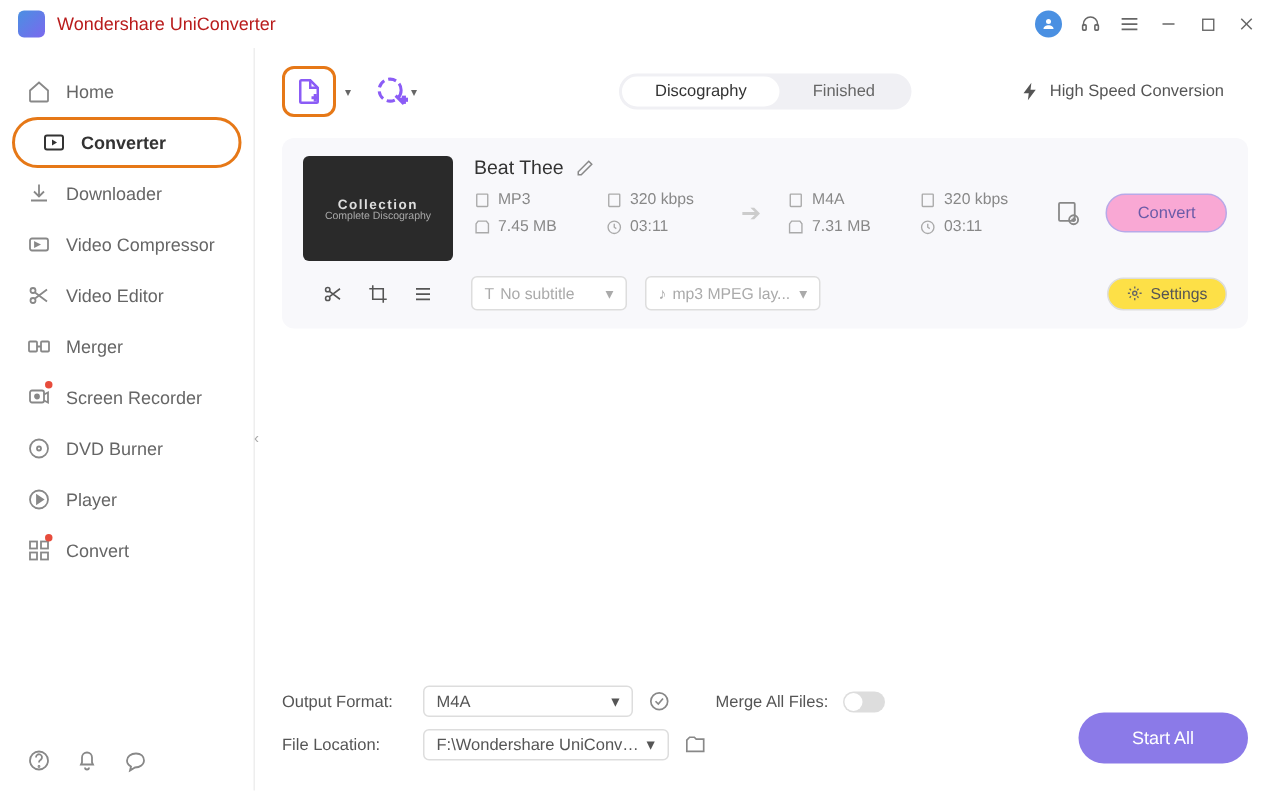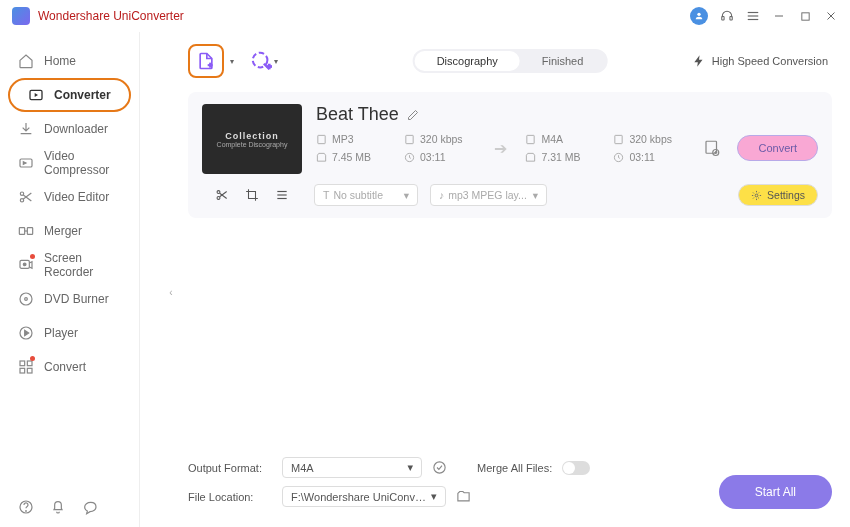--- a/index.html
+++ b/index.html
@@ -3,46 +3,46 @@
 <meta charset="utf-8">
 <style>
 * { margin:0; padding:0; box-sizing:border-box; font-family:-apple-system,BlinkMacSystemFont,'Segoe UI',sans-serif; }
 body { width:850px; height:527px; background:#fff; overflow:hidden; color:#333; font-size:12px; }
 .titlebar { height:32px; display:flex; align-items:center; padding:0 12px; }
 .logo { width:18px; height:18px; background:linear-gradient(135deg,#4a90e2,#7b68ee); border-radius:4px; margin-right:8px; }
 .app-title { font-size:12px; font-weight:500; color:#b91c1c; flex:1; }
 .titlebar-right { display:flex; align-items:center; gap:12px; }
 .avatar { width:18px; height:18px; background:#4a90e2; border-radius:50%; display:flex; align-items:center; justify-content:center; color:#fff; font-size:10px; }
 .win-btn { width:14px; height:14px; display:flex; align-items:center; justify-content:center; color:#666; cursor:pointer; }
-.sidebar { position:absolute; left:0; top:32px; width:140px; height:calc(100% - 32px); border-right:1px solid #eee; padding-top:12px; }
+.sidebar { position:absolute; left:0; top:32px; width:170px; height:calc(100% - 32px); border-right:1px solid #eee; padding-top:12px; }
 .nav-item { height:34px; display:flex; align-items:center; padding:0 18px; color:#666; cursor:pointer; gap:10px; font-size:12px; position:relative; }
 .nav-item.active { border:2px solid #e67817; border-radius:18px; margin:0 8px; color:#333; font-weight:600; background:#fff; }
 .nav-item.active .nav-icon { color:#333; }
 .nav-icon { width:16px; height:16px; display:flex; align-items:center; justify-content:center; color:#888; }
 .dot { position:absolute; width:5px; height:5px; background:#e74c3c; border-radius:50%; }
 .sidebar-bottom { position:absolute; bottom:12px; left:18px; display:flex; gap:16px; color:#888; }
 .collapse-handle { position:absolute; left:167px; top:280px; width:8px; height:24px; display:flex; align-items:center; justify-content:center; color:#aaa; cursor:pointer; font-size:10px; }
 .main { position:absolute; left:170px; top:32px; right:0; bottom:0; padding:12px 18px; }
 .toolbar { display:flex; align-items:center; margin-bottom:14px; position:relative; }
 .add-file-btn { width:36px; height:34px; border:2px solid #e67817; border-radius:8px; display:flex; align-items:center; justify-content:center; margin-right:6px; position:relative; cursor:pointer; }
 .add-file-inner { color:#8b5cf6; position:relative; }
 .caret { font-size:8px; color:#666; margin-right:14px; cursor:pointer; }
 .circ-btn { width:26px; height:26px; color:#8b5cf6; font-size:20px; display:flex; align-items:center; justify-content:center; cursor:pointer; }
 .tabs { position:absolute; left:50%; transform:translateX(-50%); display:flex; background:#f0f0f4; border-radius:14px; padding:2px; }
 .tab { padding:4px 22px; font-size:11px; color:#666; border-radius:12px; cursor:pointer; }
 .tab.active { background:#fff; color:#333; }
-.highspeed { position:absolute; right:4px; display:flex; align-items:center; gap:6px; font-size:11px; color:#555; cursor:pointer; }
+.highspeed { position:absolute; right:16px; display:flex; align-items:center; gap:6px; font-size:11px; color:#555; cursor:pointer; }
 .card { background:#f8f8fb; border-radius:8px; padding:12px 14px; }
 .card-top { display:flex; }
 .thumb { width:100px; height:70px; background:#2a2a2a; border-radius:4px; display:flex; flex-direction:column; align-items:center; justify-content:center; color:#ddd; font-size:9px; }
 .thumb-t1 { font-weight:600; letter-spacing:1px; }
 .thumb-t2 { font-size:7px; opacity:0.7; }
 .card-body { flex:1; margin-left:14px; }
 .file-title-row { display:flex; align-items:center; gap:8px; margin-bottom:8px; }
-.file-title { font-size:18px; font-weight:500; }
+.file-title { font-size:13px; font-weight:500; }
 .meta-row { display:flex; align-items:center; position:relative; }
 .meta-col { display:flex; flex-direction:column; gap:6px; }
 .meta-item { display:flex; align-items:center; gap:5px; color:#888; font-size:10.5px; min-width:72px; }
 .arrow-sep { color:#ccc; font-size:16px; margin:0 18px; }
 .convert-btn { border:1px solid #b8a9e8; background:#f9a8d4; color:#6b5ba8; padding:6px 20px; border-radius:14px; font-size:11px; cursor:pointer; }
 .preset-ic { color:#888; cursor:pointer; margin-left:auto; margin-right:16px; }
 .card-tools { display:flex; align-items:center; gap:12px; margin-top:10px; }
 .tool-icons { display:flex; gap:16px; color:#666; width:100px; justify-content:center; }
 .tool-icons span { cursor:pointer; }
 .sel { border:1px solid #ddd; background:#fff; border-radius:4px; padding:4px 8px; font-size:10.5px; color:#aaa; display:flex; align-items:center; gap:6px; cursor:pointer; min-width:104px; justify-content:space-between; }

